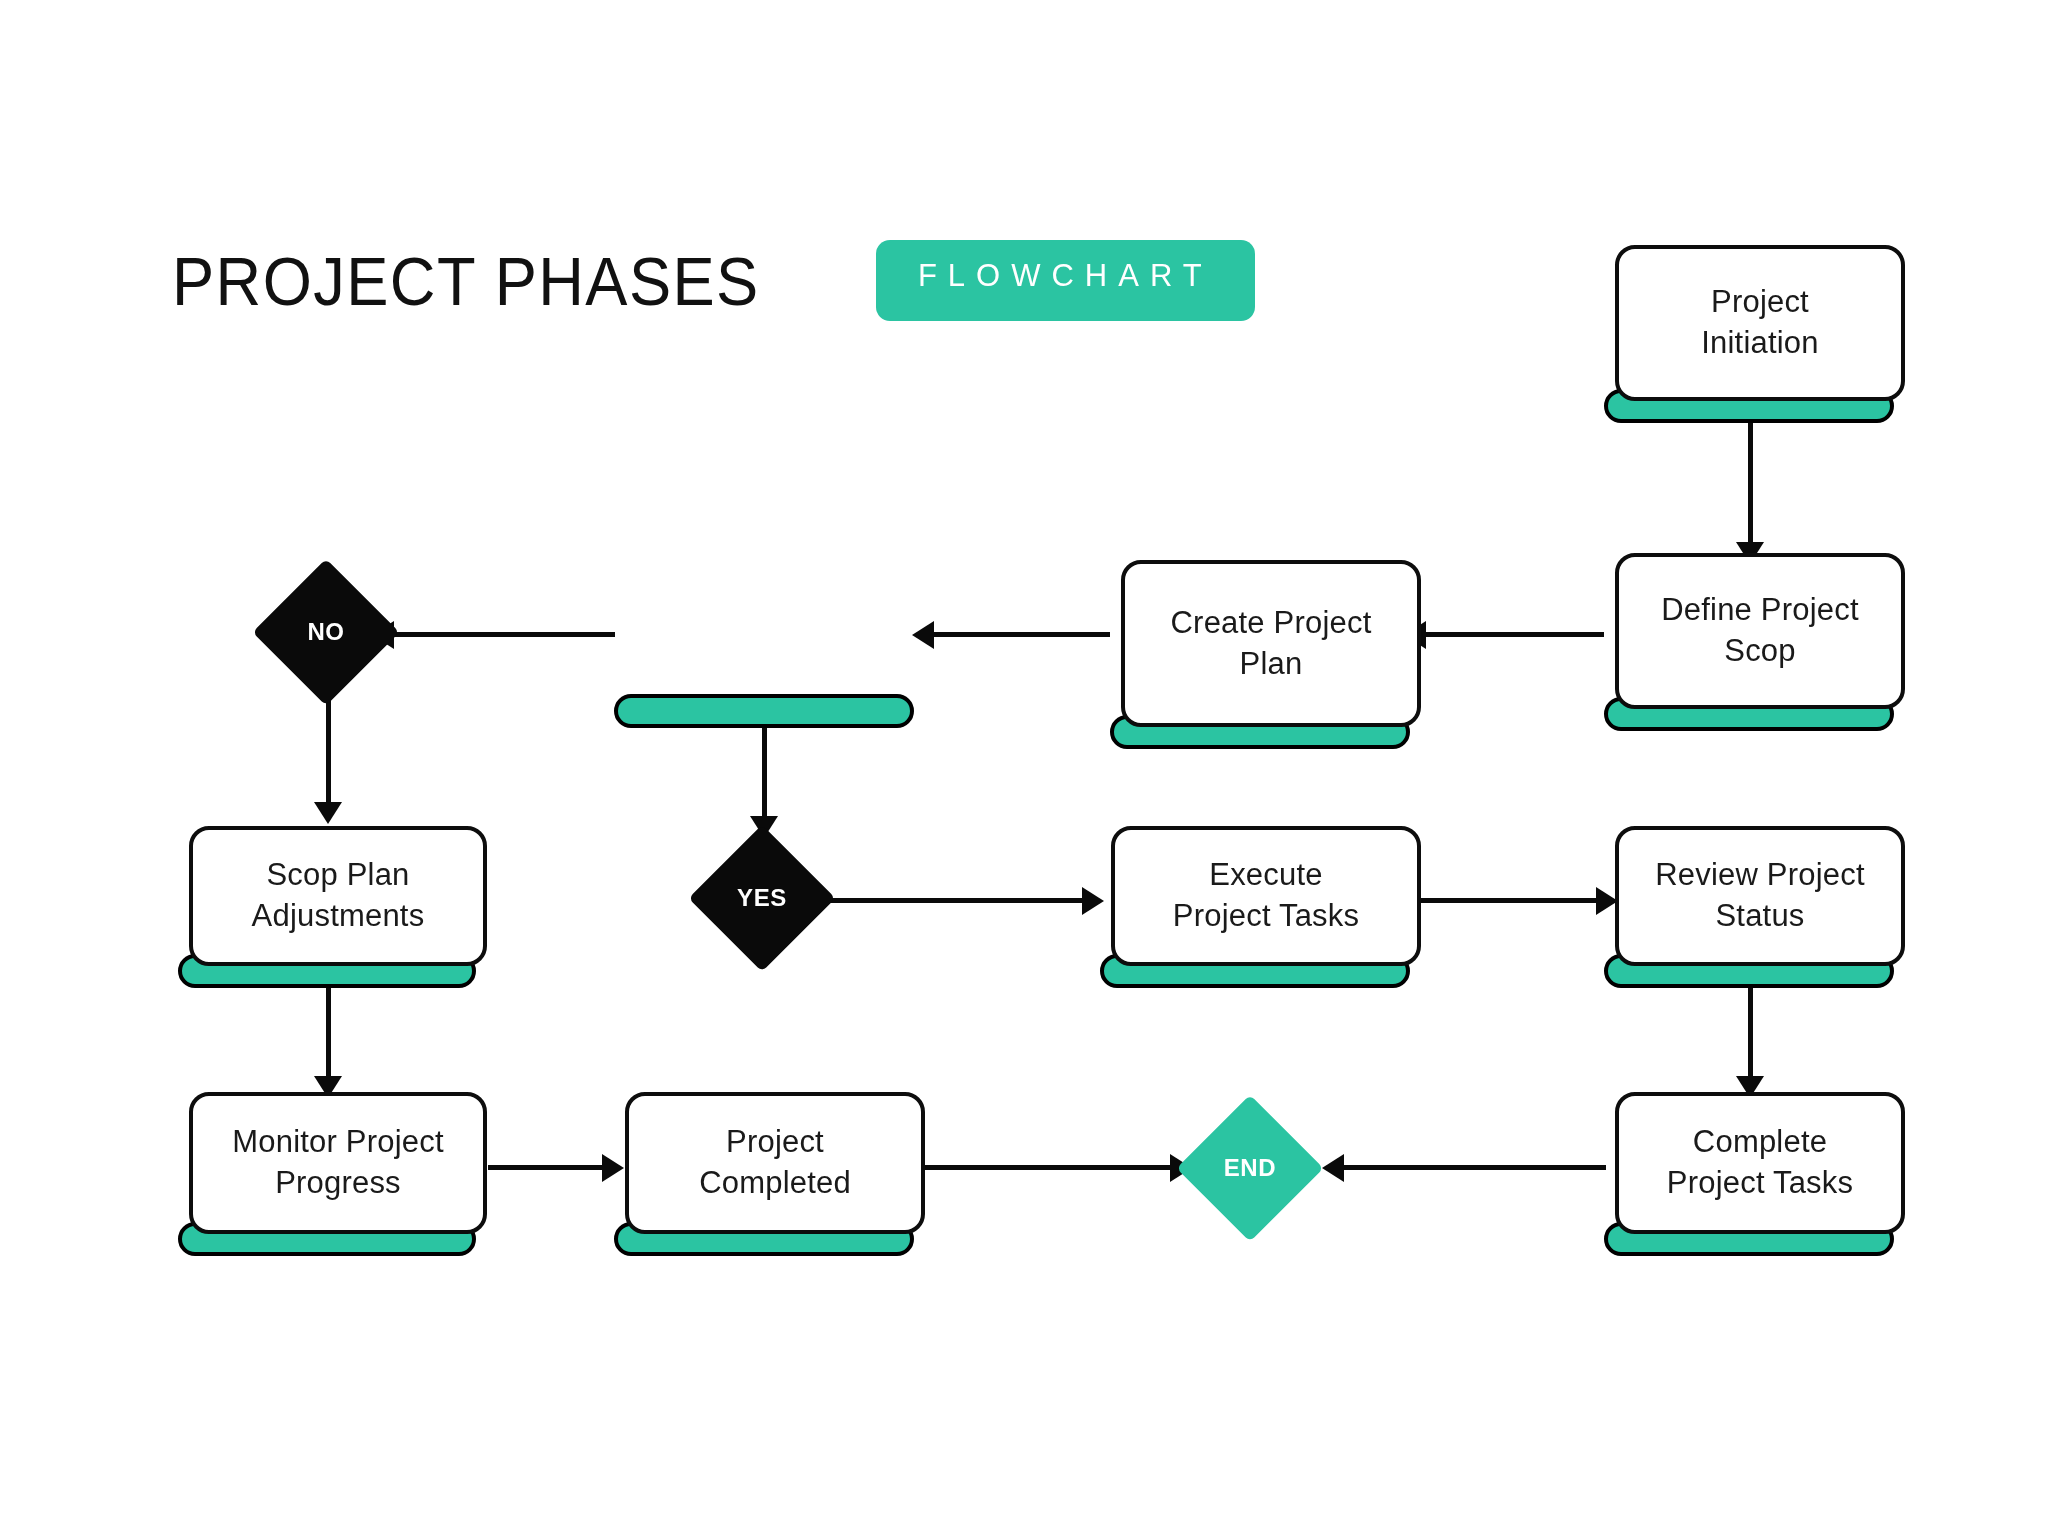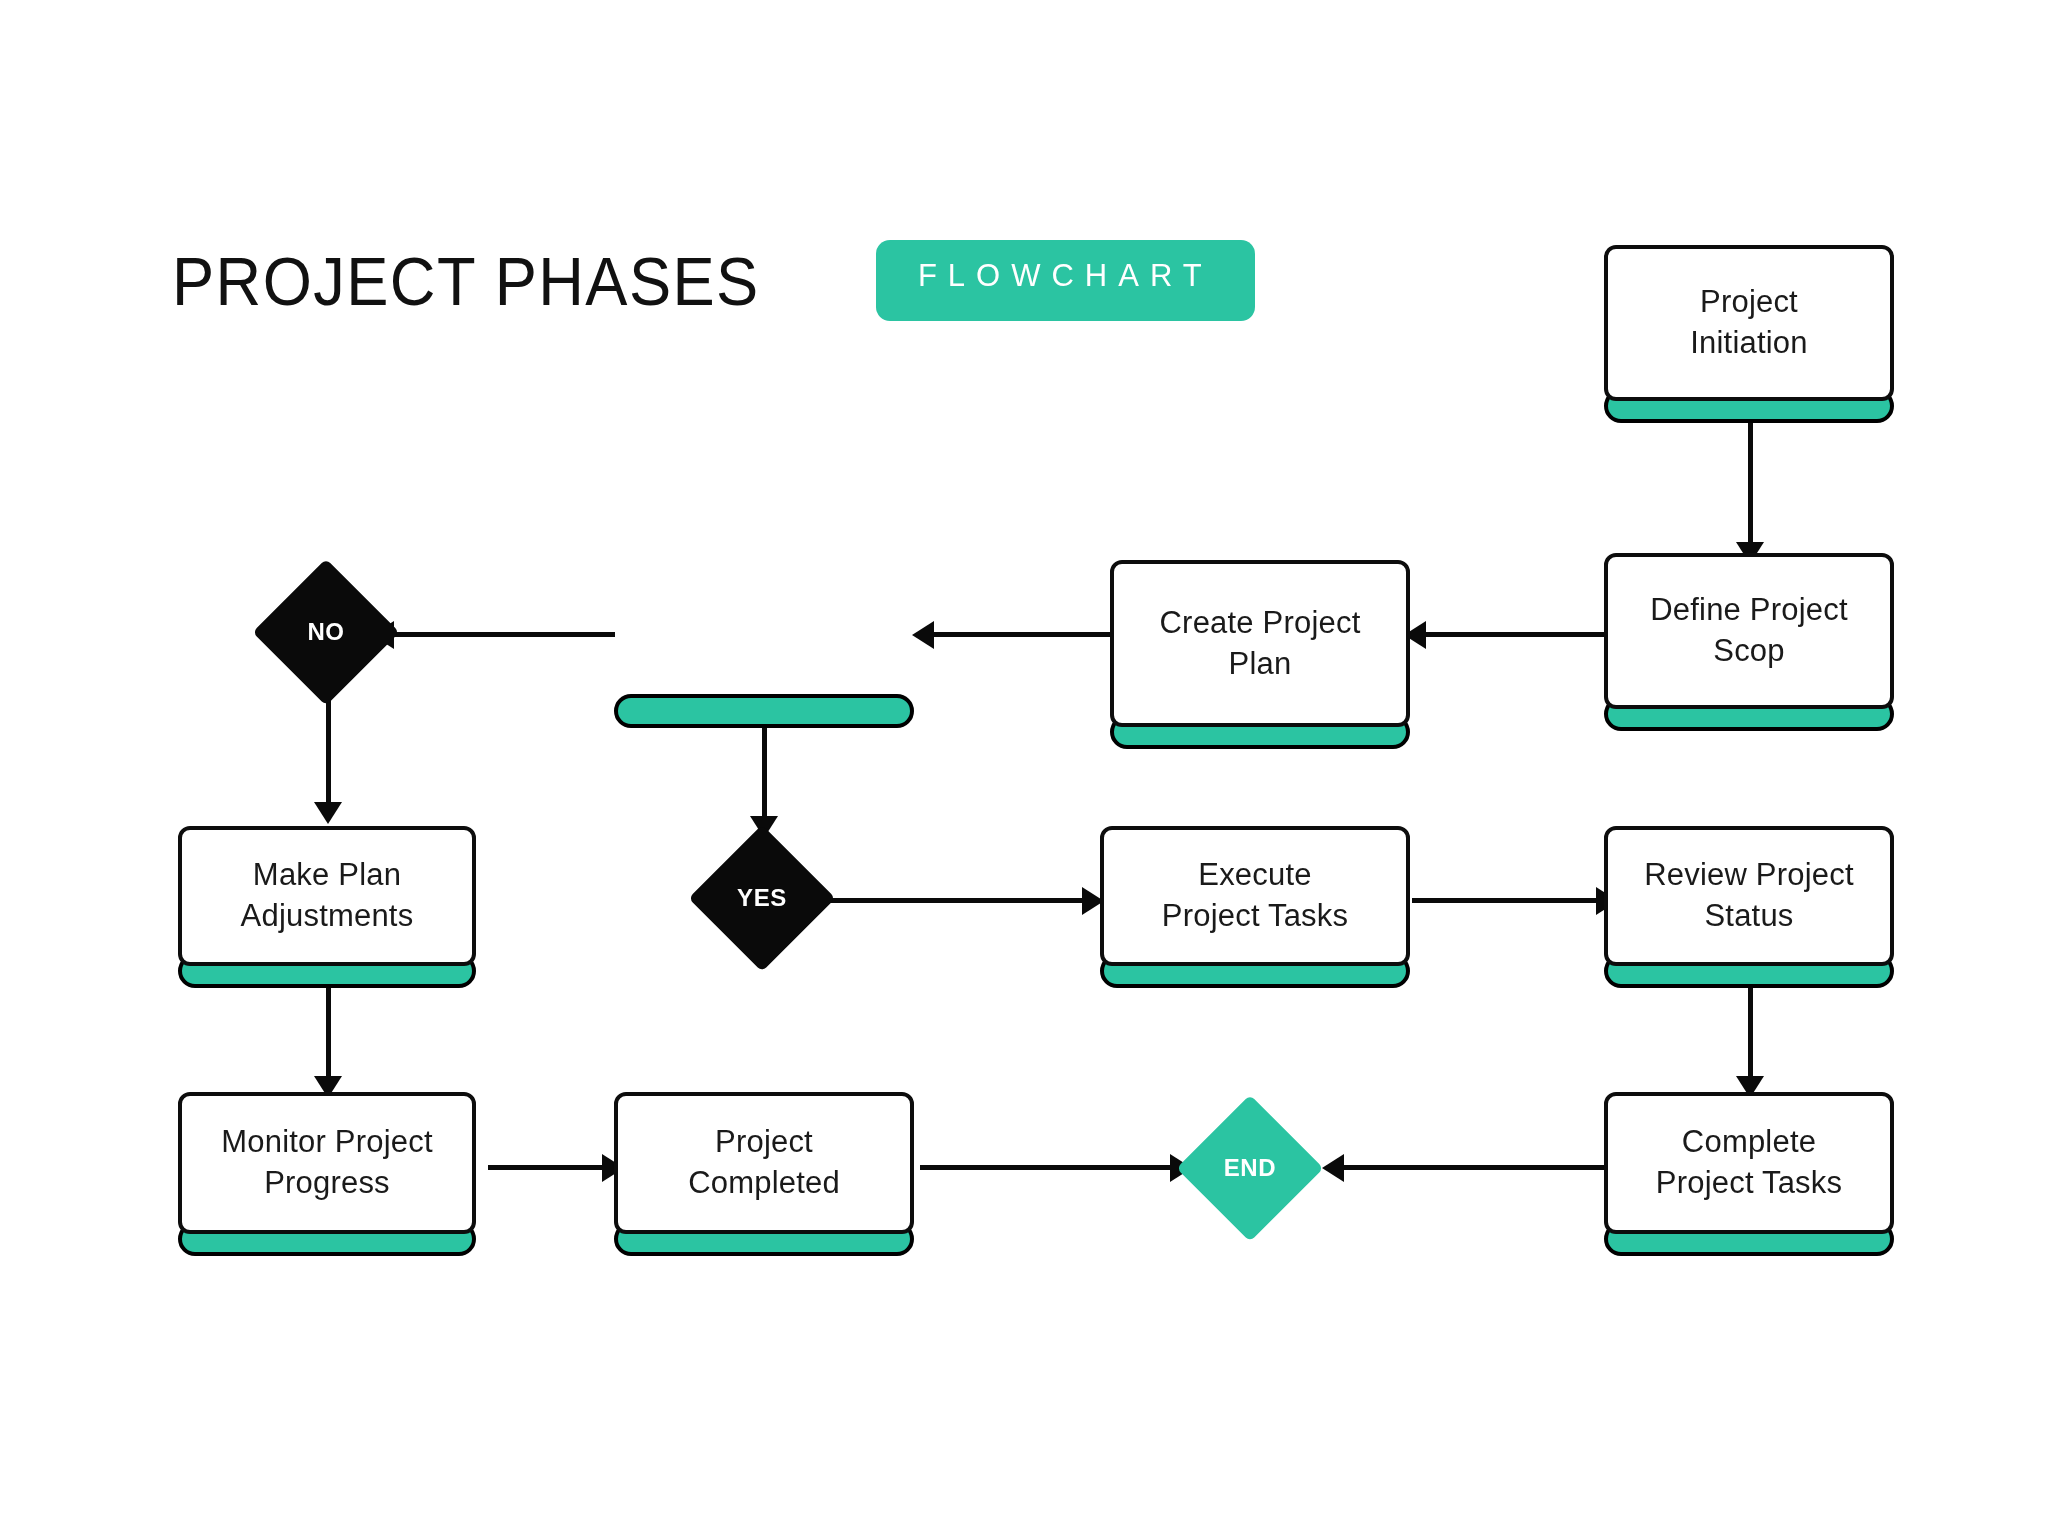--- a/index.html
+++ b/index.html
@@ -63,27 +63,27 @@
     bottom: 0;
     width: 100%;
     height: 34px;
     background: #2BC4A2;
     border: 4px solid #000000;
     border-radius: 18px;
     box-sizing: border-box;
   }
   .node-body {
     position: absolute;
-    left: 0;
+    left: 11px;
     top: 0;
     width: 100%;
     height: calc(100% - 22px);
     background: #ffffff;
     border: 4px solid #0d0d0d;
-    border-radius: 12px;
+    border-radius: 20px;
     box-sizing: border-box;
     display: flex;
     align-items: center;
     justify-content: center;
     text-align: center;
     padding: 6px 30px;
   }
   .node-label {
     font-size: 31px;
     font-weight: 400;
@@ -226,21 +226,21 @@
     <div class="node-base"></div>
     <div class="node-body">
       <span class="node-label">Define Project
 Scop</span>
     </div>
   </div>
 
   <div class="node" style="left:178px; top:826px; width:298px; height:162px;">
     <div class="node-base"></div>
     <div class="node-body">
-      <span class="node-label">Make Plan
+      <span class="node-label">Scop Plan
 Adjustments</span>
     </div>
   </div>
 
   <div class="diamond black" style="left:692px; top:828px; width:140px; height:140px;">
     <div class="diamond-shape"></div>
     <span class="diamond-label">YES</span>
   </div>
 
   <div class="node" style="left:1100px; top:826px; width:310px; height:162px;">

